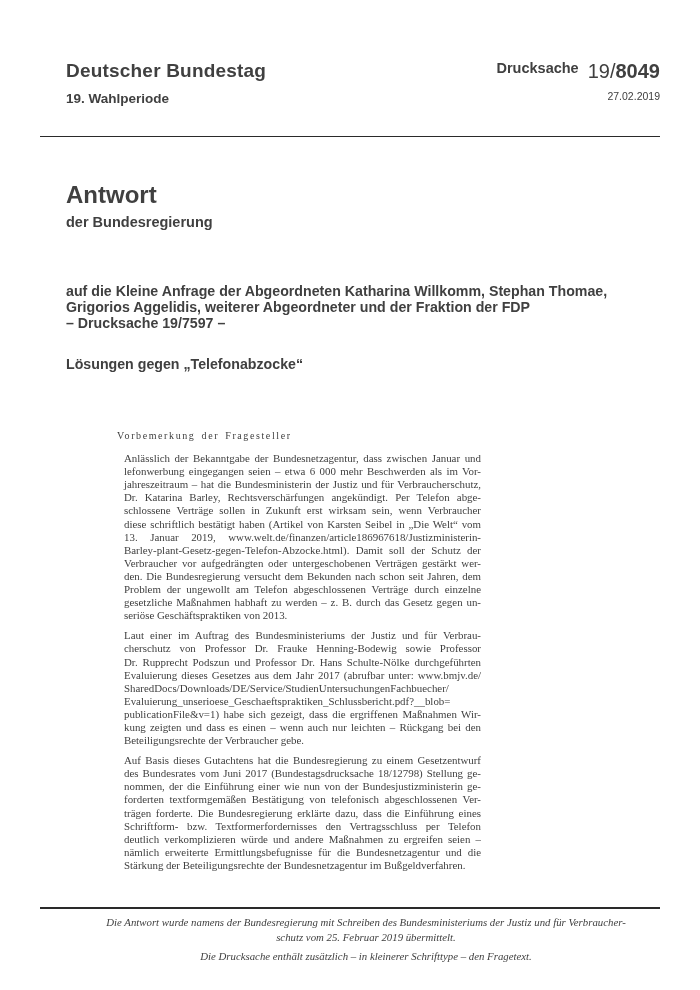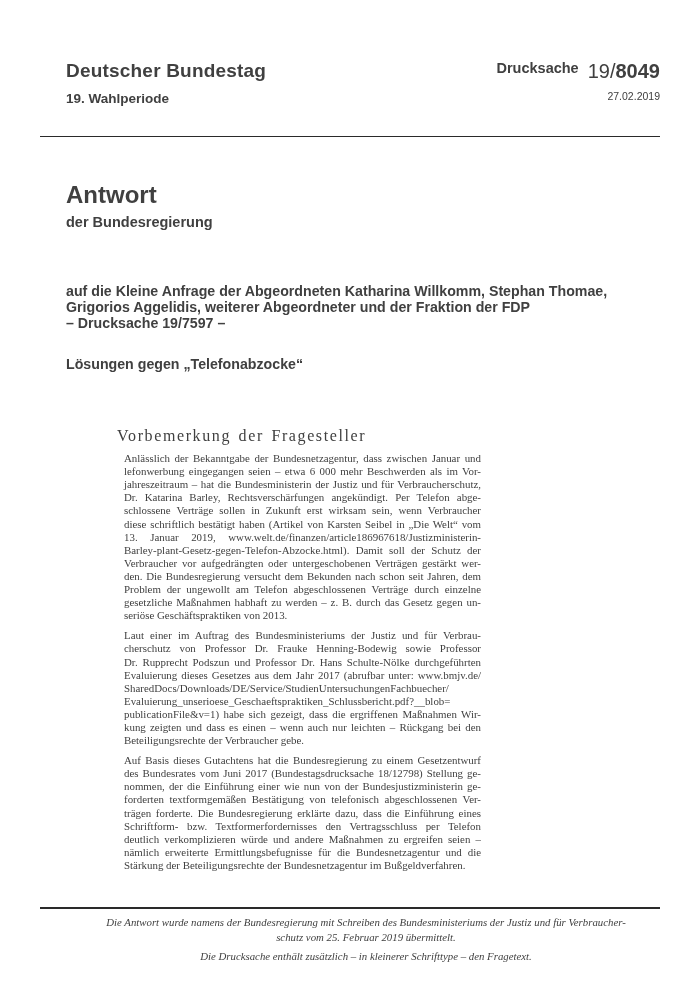--- a/index.html
+++ b/index.html
@@ -29,21 +29,21 @@
   .answer-subtitle { position:absolute; left:66px; top:214px; font-size:14.5px; font-weight:bold; }
   .request-block   { position:absolute; left:66px; top:284px; font-size:14.2px; font-weight:bold; line-height:15.8px; width:590px; }
   .subject-title   { position:absolute; left:66px; top:356px; font-size:14.2px; font-weight:bold; }
   
   .body-block {
     position:absolute; left:117px; top:429px; width:364px;
     font-family:"Liberation Serif", "DejaVu Serif", serif;
     font-size:10.9px; line-height:13.1px;
   }
   .section-heading {
-    font-size:16px; letter-spacing:1.6px; word-spacing:2px;
+    font-size:10px; letter-spacing:1.6px; word-spacing:2px;
     margin:0 0 10px 0;
   }
   .para { margin:0 0 7px 7px; }
   .lines > div { text-align:justify; text-align-last:justify; }
   .lines > div:last-child { text-align-last:left; }
   .plain-lines > div { text-align:left; }
   
   .footer-rule { position:absolute; left:40px; right:40px; top:907px; height:2px; background:#2a2a2a; }
   .footer-block {
     position:absolute; left:66px; top:915px; width:600px;

